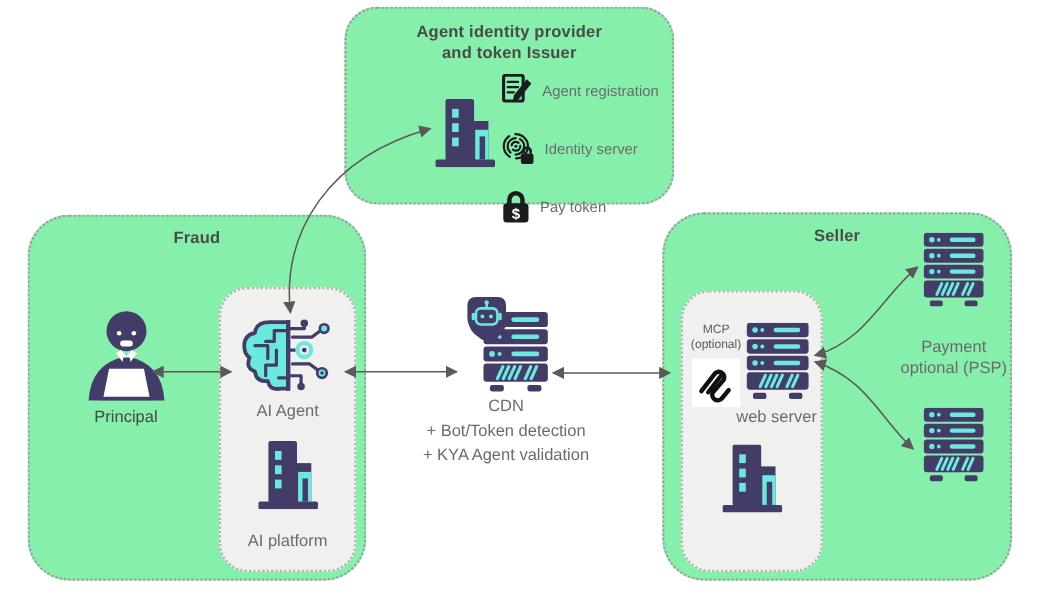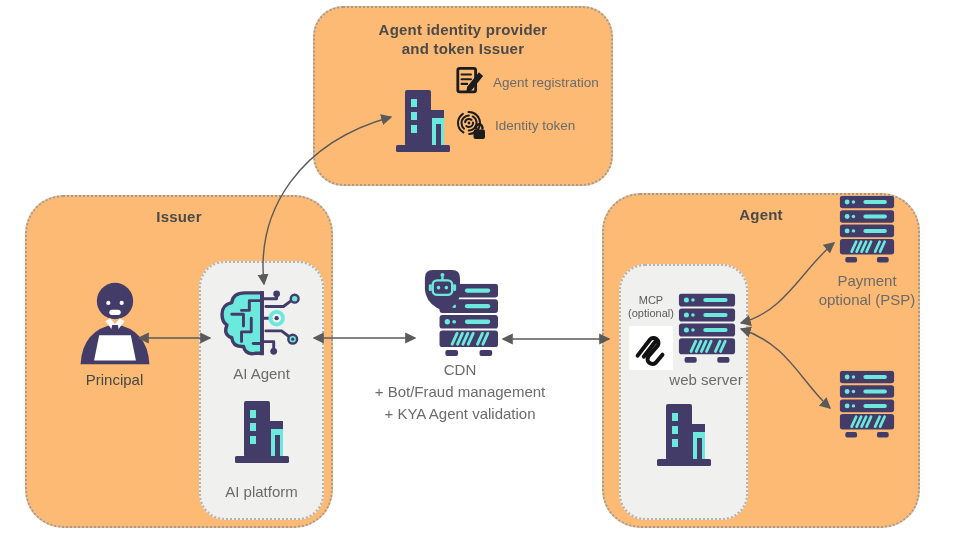--- a/index.html
+++ b/index.html
@@ -9,34 +9,34 @@
     --arrow:#5a5a5a;
     --heading:#4a4a4a;
     --label:#6b6b6b;
     --innerbg:#f0f0ef;
   }
   *{margin:0;padding:0;box-sizing:border-box;}
   html,body{background:#fff;}
   body{font-family:"Liberation Sans", sans-serif;}
   .stage{position:relative;width:960px;height:540px;background:#fff;overflow:hidden;}
 
-  .dotted-box{position:absolute;border:2px dotted #9c9c9c;background:#fdba74;}
+  .dotted-box{position:absolute;border:2px dotted #9c9c9c;background:#86efac;}
   .inner-box{position:absolute;border:2px dotted #b3b3b3;background:var(--innerbg);border-radius:26px;}
 
   .box-title{position:absolute;left:0;right:0;text-align:center;font-weight:bold;
              font-size:15px;color:var(--heading);letter-spacing:.2px;line-height:1.28;}
 
   .lbl{color:var(--label);font-size:15px;line-height:1.26;text-align:center;}
   .lbl-sm{color:var(--label);font-size:13.5px;}
 
   
   #identity-box{left:313px;top:6px;width:300px;height:180px;border-radius:30px;}
   #identity-title{top:12px;}
   #identity-building{position:absolute;left:80px;top:82px;width:56px;height:62px;}
-  #identity-items{position:absolute;left:140px;top:56px;display:flex;flex-direction:column;gap:7px;}
+  #identity-items{position:absolute;left:140px;top:56px;display:flex;flex-direction:column;gap:17px;}
   .token-row{display:flex;align-items:center;height:36px;}
   .token-row svg{flex:0 0 auto;}
   .token-row .lbl-sm{margin-left:8px;white-space:nowrap;}
 
   
   #buyer-box{left:25px;top:195px;width:308px;height:333px;border-radius:38px;}
   #buyer-title{top:10px;}
   #principal-fig{position:absolute;left:30px;top:83px;width:115px;display:flex;flex-direction:column;align-items:center;}
   #principal-fig .lbl{color:#474747;margin-top:3px;}
   #agent-inner-box{left:172px;top:64px;width:125px;height:259px;}
@@ -54,21 +54,21 @@
   #seller-title{top:10px;}
   #seller-inner-box{left:15px;top:69px;width:129px;height:256px;}
   #mcp-block{position:absolute;left:2px;top:28px;width:56px;text-align:center;}
   #mcp-block .mcp-txt{font-size:11px;color:#5a5a5a;line-height:1.18;}
   #mcp-logo-tile{margin:6px auto 0;width:44px;height:44px;background:#fff;display:flex;align-items:center;justify-content:center;}
   #webserver-icon{position:absolute;left:57px;top:25px;}
   #webserver-label{position:absolute;left:38px;top:105px;width:94px;text-align:center;}
   #ecom-fig{position:absolute;left:0;right:0;top:138px;display:flex;flex-direction:column;align-items:center;}
   #ecom-fig .lbl{margin-top:4px;}
   .ext-group{position:absolute;width:104px;display:flex;flex-direction:column;align-items:center;}
-  #psp-group{left:211px;top:0;}
+  #psp-group{left:211px;top:16px;gap:19px;}
   #ciam-group{left:211px;top:175px;}
   .ext-group .lbl{margin-top:7px;}
 
   #arrow-layer{position:absolute;left:0;top:0;width:960px;height:540px;pointer-events:none;z-index:6;}
   #symbol-defs{position:absolute;width:0;height:0;overflow:hidden;}
 </style>
 </head>
 <body>
 
 <svg id="symbol-defs" aria-hidden="true">
@@ -203,27 +203,33 @@
       <div class="token-row">
         <svg width="30" height="30" viewBox="0 0 32 32">
             <use href="#sym-doc-pen"></use>
           </svg>
         <span class="lbl-sm">Agent registration</span>
       </div>
       <div class="token-row">
         <svg width="32" height="32" viewBox="0 0 32 32">
             <use href="#sym-fingerprint"></use>
           </svg>
-        <span class="lbl-sm">Identity token</span>
+        <span class="lbl-sm">Identity server</span>
+      </div>
+      <div class="token-row">
+        <svg width="28" height="33" viewBox="0 0 30 36">
+            <use href="#sym-padlock"></use>
+          </svg>
+        <span class="lbl-sm">Pay token</span>
       </div>
     </div>
   </section>
 
   <section class="dotted-box" id="buyer-box">
-    <div class="box-title" id="buyer-title">Issuer</div>
+    <div class="box-title" id="buyer-title">Fraud</div>
 
     <figure id="principal-fig">
       <svg width="80" height="88" viewBox="0 0 80 92">
           <use href="#sym-person"></use>
         </svg>
       <figcaption class="lbl">Principal</figcaption>
     </figure>
 
     <div class="inner-box" id="agent-inner-box">
       <div class="col">
@@ -241,26 +247,26 @@
         </figure>
       </div>
     </div>
   </section>
 
   <div id="cdn-group">
     <svg width="78" height="92" viewBox="0 0 80 94">
         <use href="#sym-cdn"></use>
       </svg>
     <div class="lbl">CDN</div>
-    <div class="lbl">+ Bot/Fraud management</div>
+    <div class="lbl">+ Bot/Token detection</div>
     <div class="lbl">+ KYA Agent validation</div>
   </div>
 
   <section class="dotted-box" id="seller-box">
-    <div class="box-title" id="seller-title">Agent</div>
+    <div class="box-title" id="seller-title">Seller</div>
 
     <div class="inner-box" id="seller-inner-box">
       <div id="mcp-block">
         <div class="mcp-txt">MCP</div>
         <div class="mcp-txt">(optional)</div>
         <div id="mcp-logo-tile">
           <svg width="42" height="42" viewBox="0 0 44 44">
               <use href="#sym-mcp"></use>
             </svg>
         </div>

